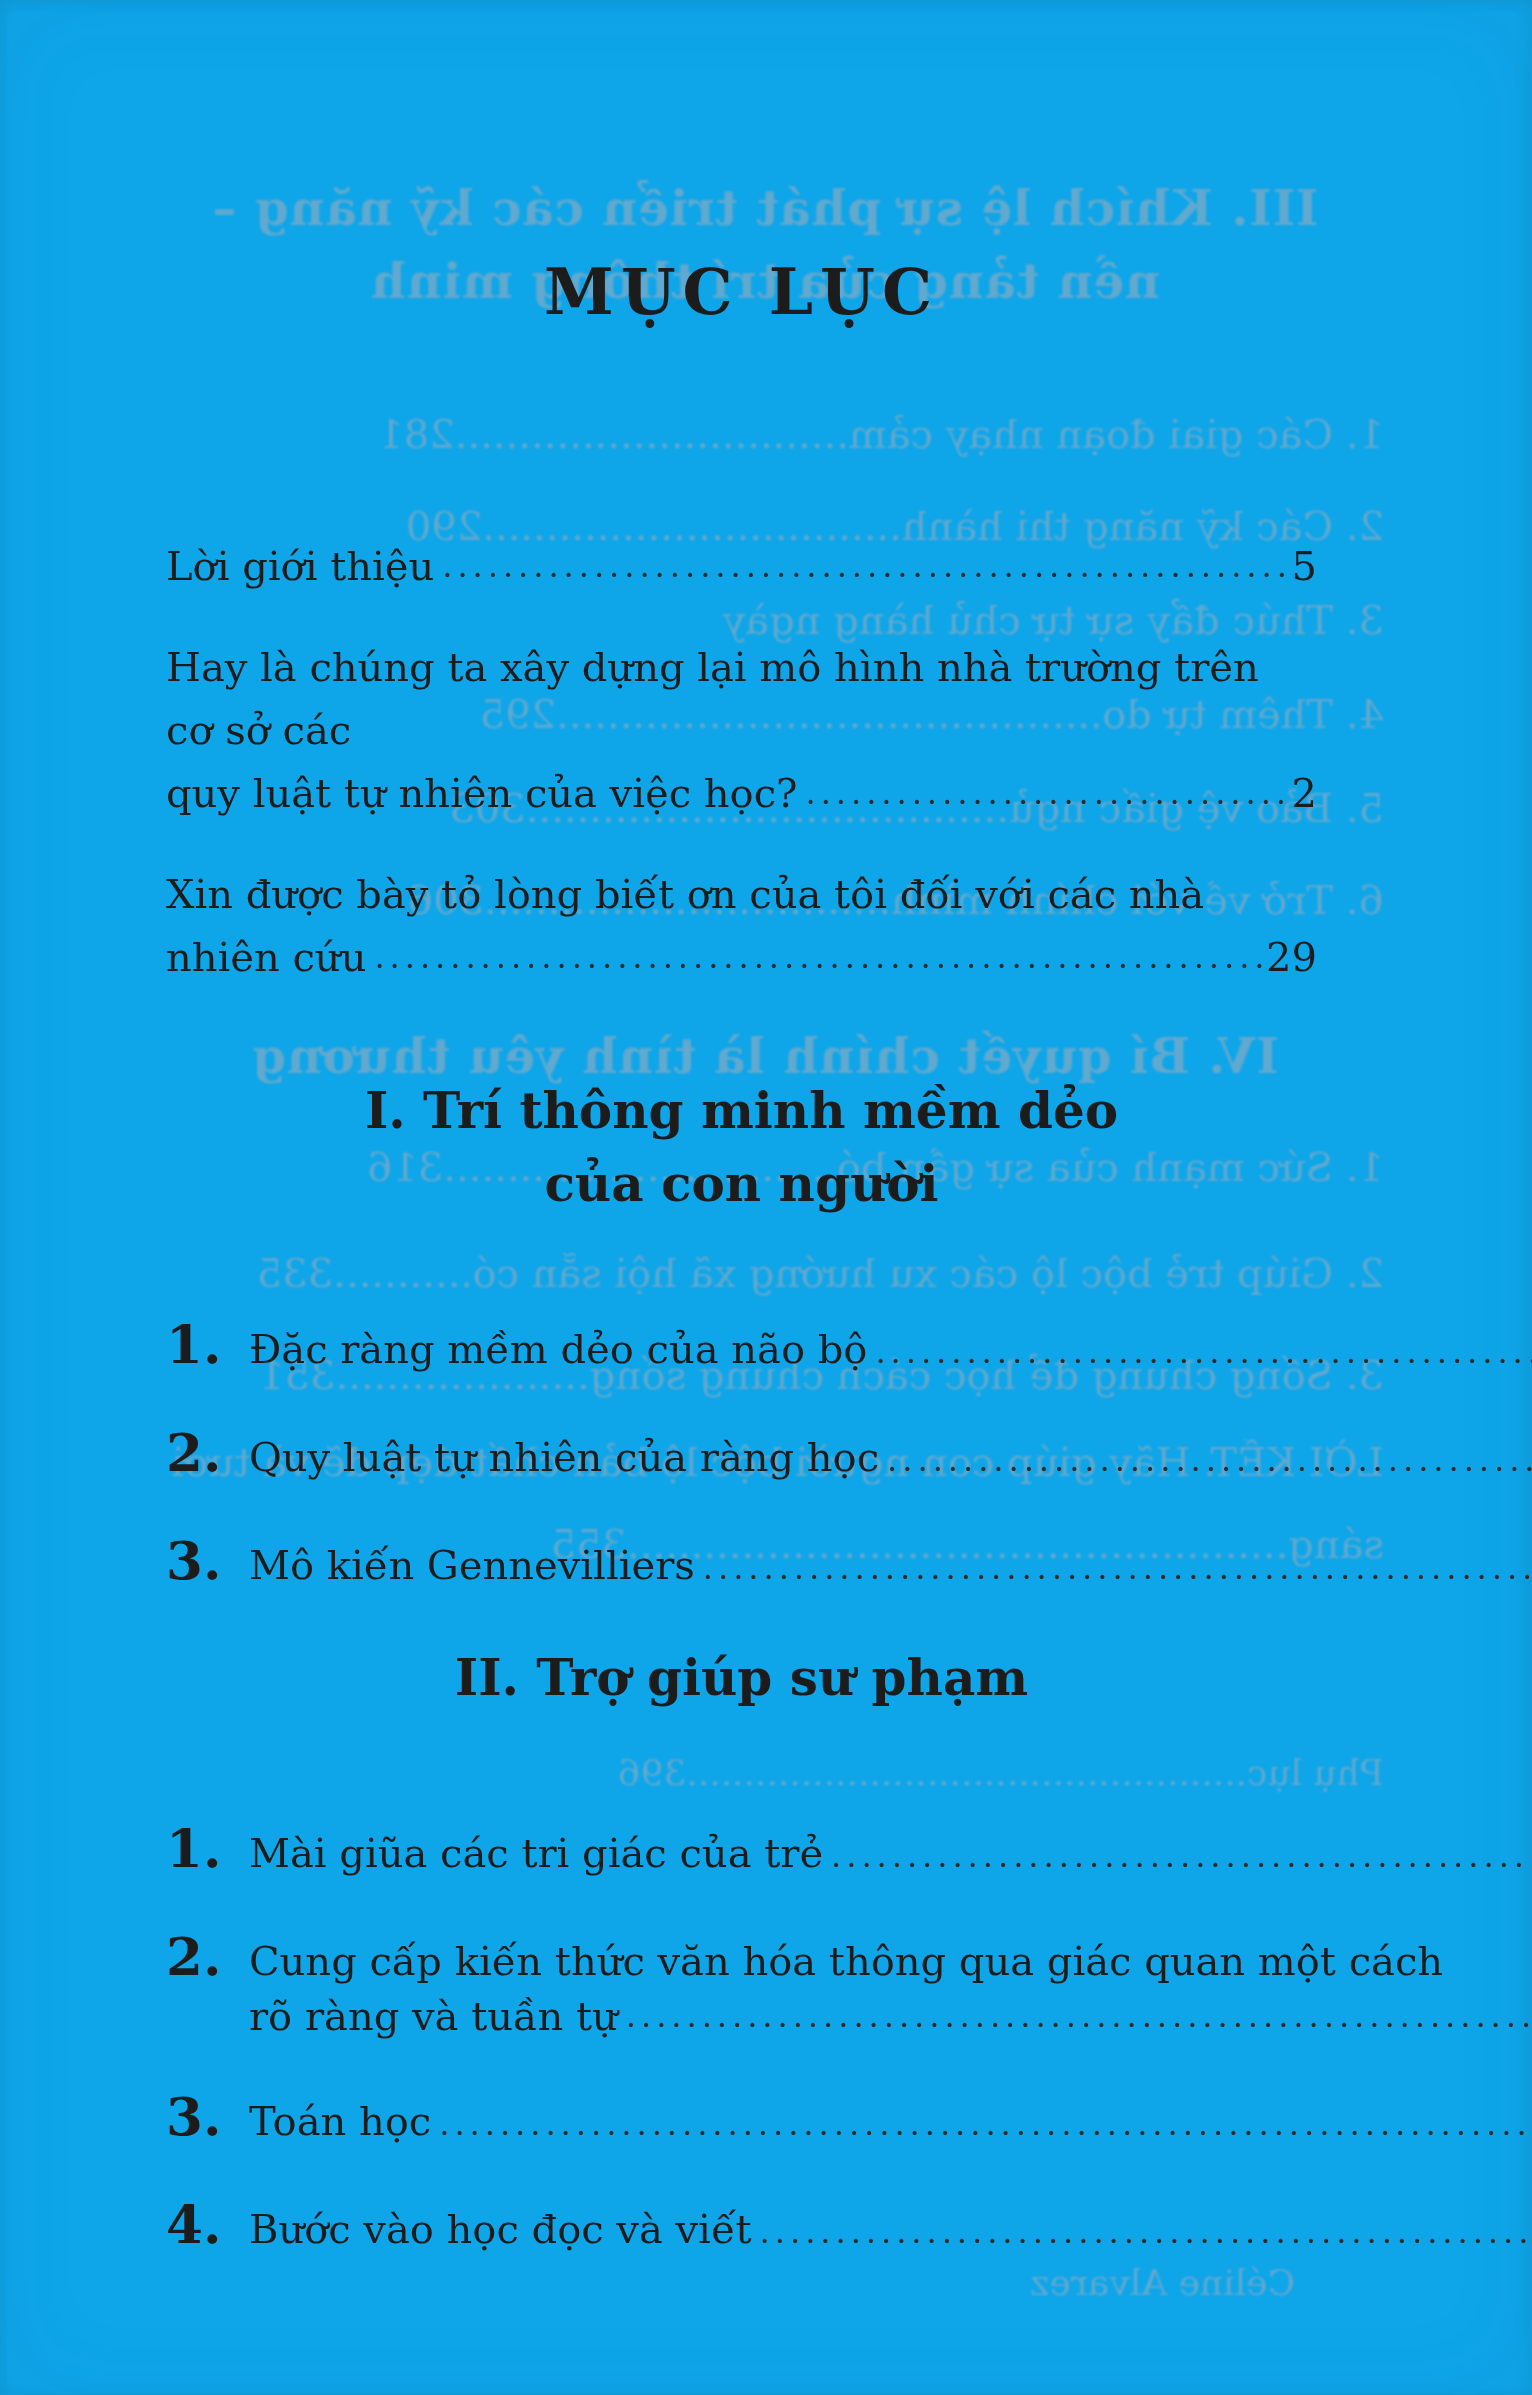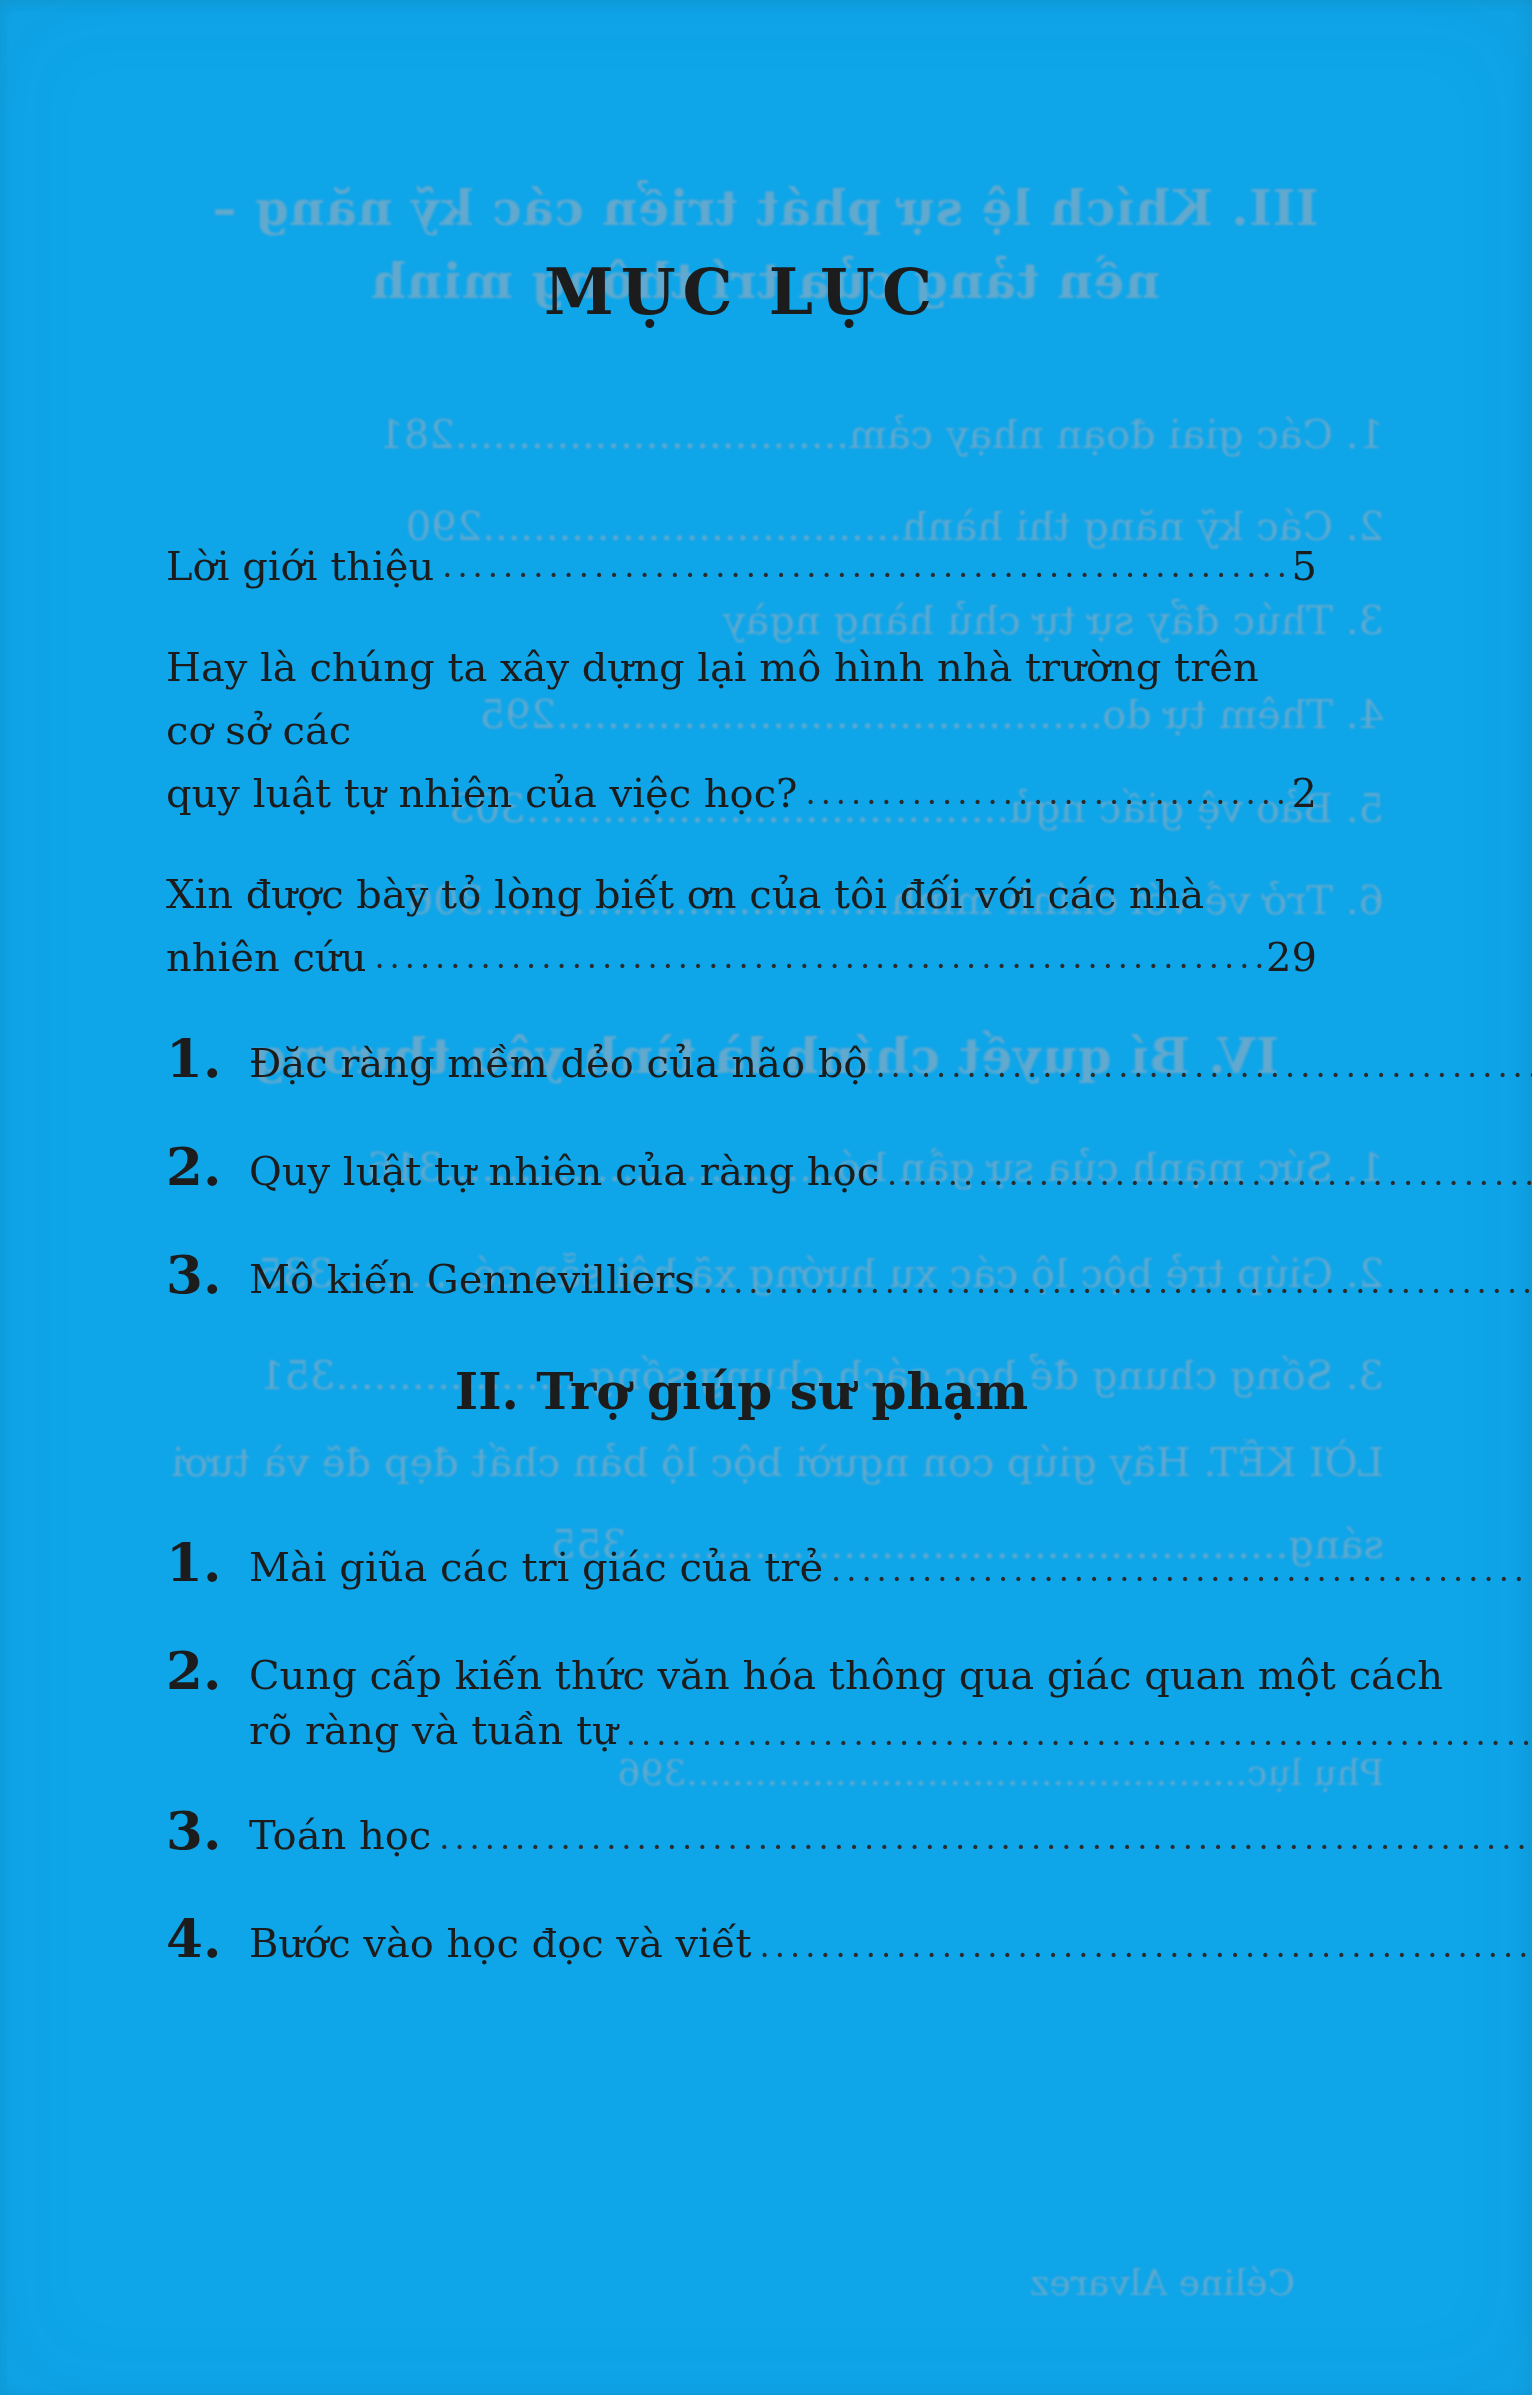--- a/index.html
+++ b/index.html
@@ -67,21 +67,21 @@
     font-size: 63px;
     font-weight: 700;
     letter-spacing: 7px;
     margin-bottom: 206px;
   }
   .front-entry {
     font-size: 40px;
     line-height: 63px;
     margin-bottom: 38px;
   }
-  .row { display: flex; align-items: flex-end; }
+  .row { display: flex; align-items: center; }
   .pre { white-space: nowrap; }
   .dots {
     flex: 1 1 auto;
     overflow: hidden;
     white-space: nowrap;
     letter-spacing: 5px;
     margin: 0 2px 0 8px;
     font-size: 32px;
     color: #2b2b2b;
   }
@@ -162,20 +162,24 @@
 
     <div class="front-entry">
       <div class="line1">Xin được bày tỏ lòng biết ơn của tôi đối với các nhà</div>
       <div class="row">
         <span class="pre">nhiên cứu</span>
         <span class="dots"></span>
         <span class="pg">29</span>
       </div>
     </div>
 
+    <div class="sec-heading first">
+      <div>I. Trí thông minh mềm dẻo</div>
+      <div>của con người</div>
+    </div>
 
     <div class="item">
       <span class="item-num">1.</span>
       <span class="item-flex">
         <span class="pre">Đặc ràng mềm dẻo của não bộ</span>
         <span class="dots"></span>
 
       </span>
     </div>
 

